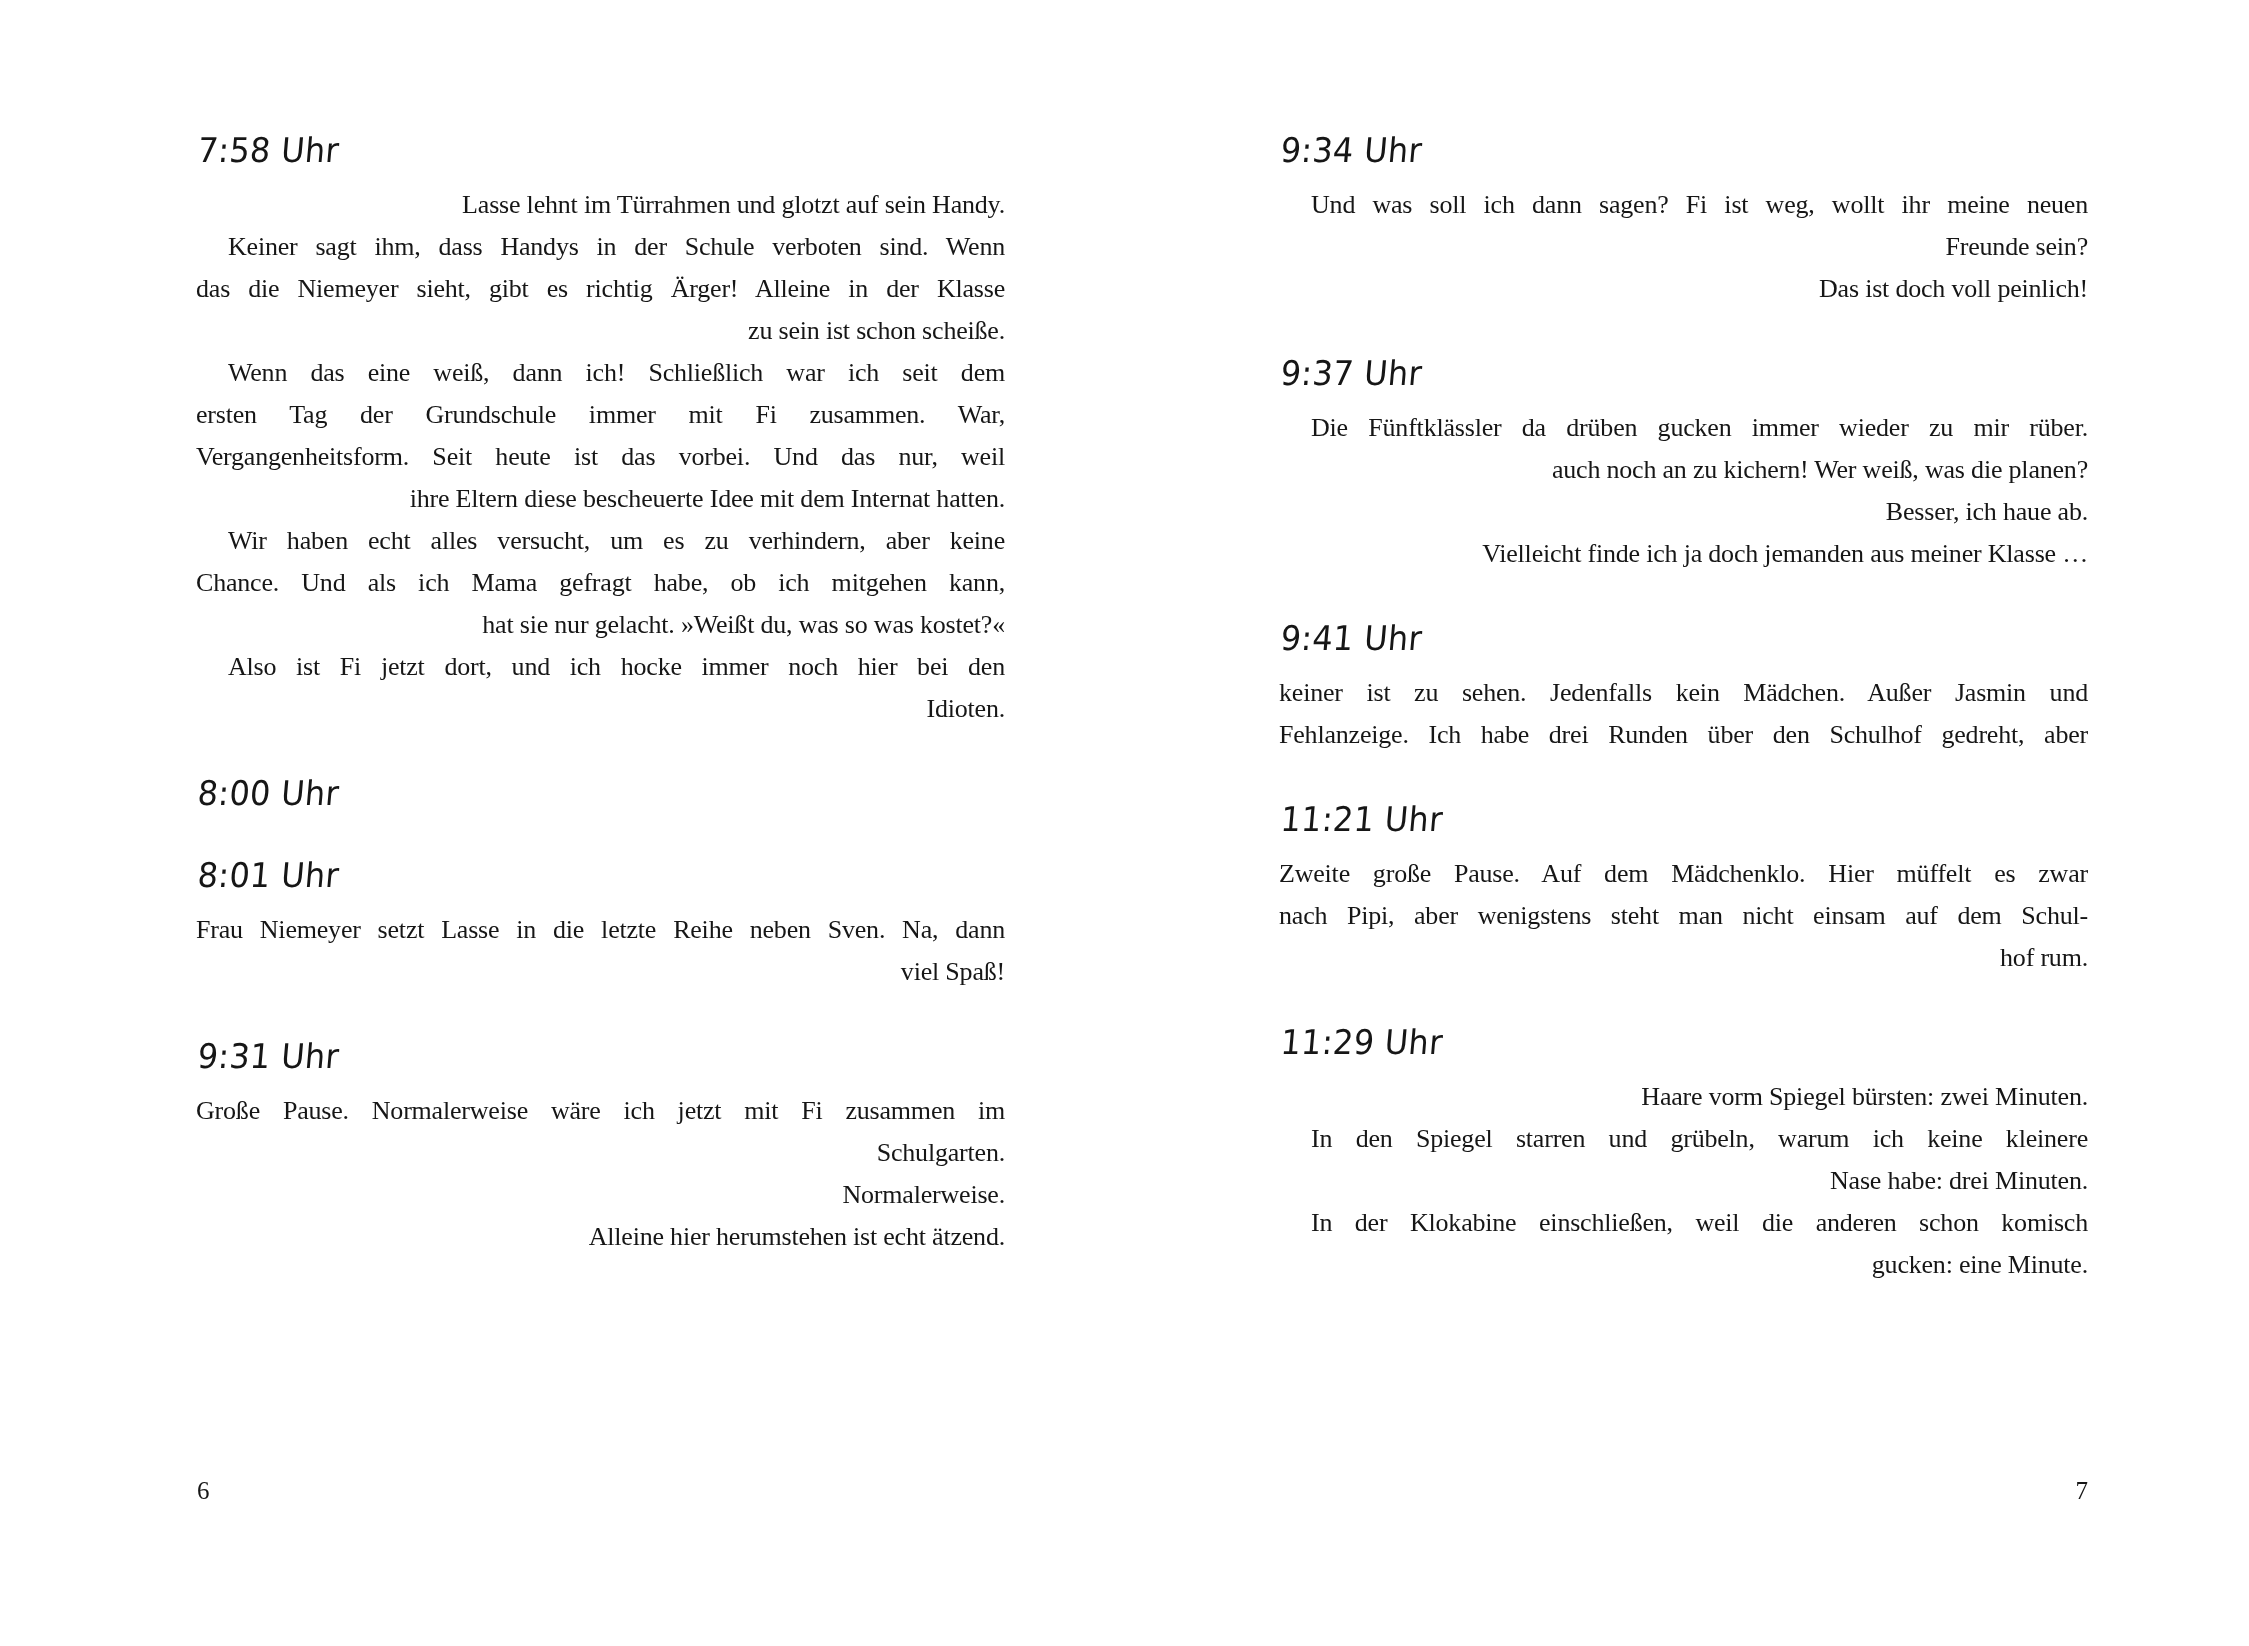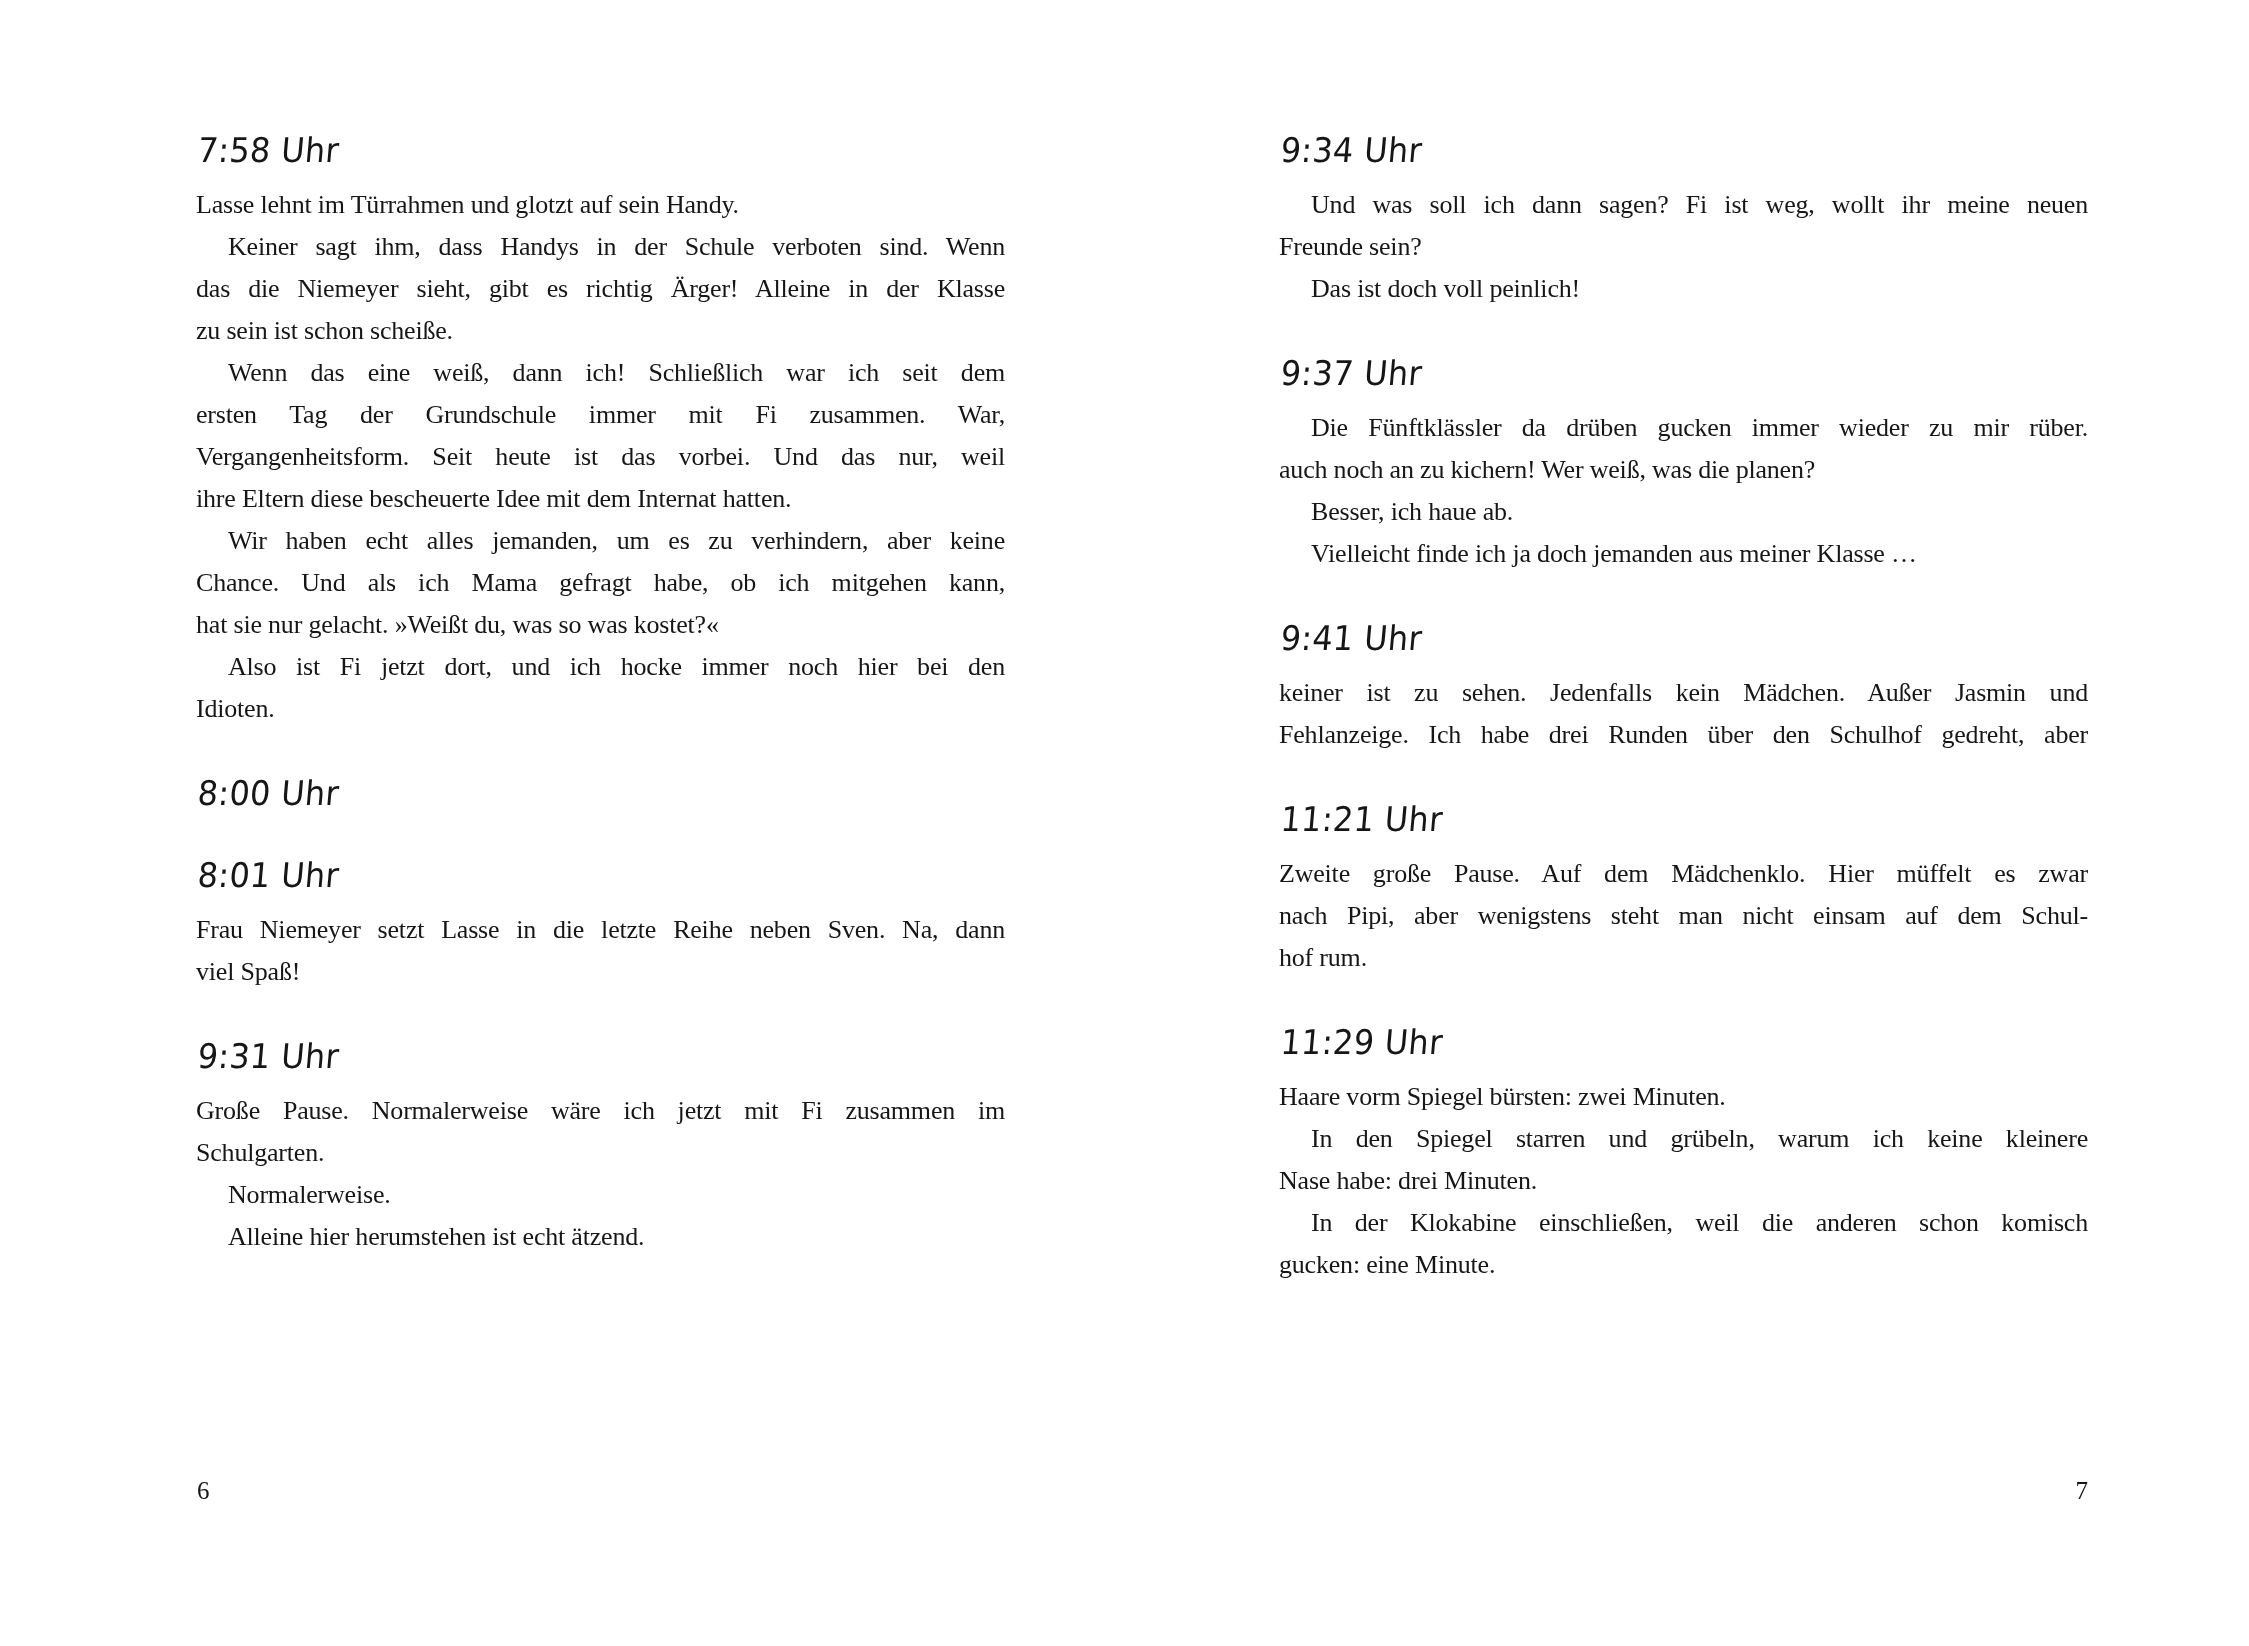--- a/index.html
+++ b/index.html
@@ -35,21 +35,21 @@
     transform: skewX(-5deg) scaleY(1.06);
     transform-origin: 0 100%;
   }
   .section:first-child .time-heading { margin-top: 0; }
 
   .para { margin: 0; }
   .line {
     font-size: 26px;
     line-height: 42px;
     letter-spacing: -0.2px;
-    text-align: left;
+    text-align: right;
   }
   .line.just {
     text-align: justify;
     text-align-last: justify;
   }
   .para.indent .line:first-child { text-indent: 32px; }
 
   .page-number {
     position: absolute;
     top: 1476px;
@@ -74,21 +74,21 @@
           <div class="line just">das die Niemeyer sieht, gibt es richtig Ärger! Alleine in der Klasse</div>
           <div class="line last">zu sein ist schon scheiße.</div>
         </div>
         <div class="para indent">
           <div class="line just">Wenn das eine weiß, dann ich! Schließlich war ich seit dem</div>
           <div class="line just">ersten Tag der Grundschule immer mit Fi zusammen. War,</div>
           <div class="line just">Vergangenheitsform. Seit heute ist das vorbei. Und das nur, weil</div>
           <div class="line last">ihre Eltern diese bescheuerte Idee mit dem Internat hatten.</div>
         </div>
         <div class="para indent">
-          <div class="line just">Wir haben echt alles jemanden, um es zu verhindern, aber keine</div>
+          <div class="line just">Wir haben echt alles versucht, um es zu verhindern, aber keine</div>
           <div class="line just">Chance. Und als ich Mama gefragt habe, ob ich mitgehen kann,</div>
           <div class="line last">hat sie nur gelacht. »Weißt du, was so was kostet?«</div>
         </div>
         <div class="para indent">
           <div class="line just">Also ist Fi jetzt dort, und ich hocke immer noch hier bei den</div>
           <div class="line last">Idioten.</div>
         </div>
       </div>
       <div class="section">
         <div class="time-heading">8:00 Uhr</div>

